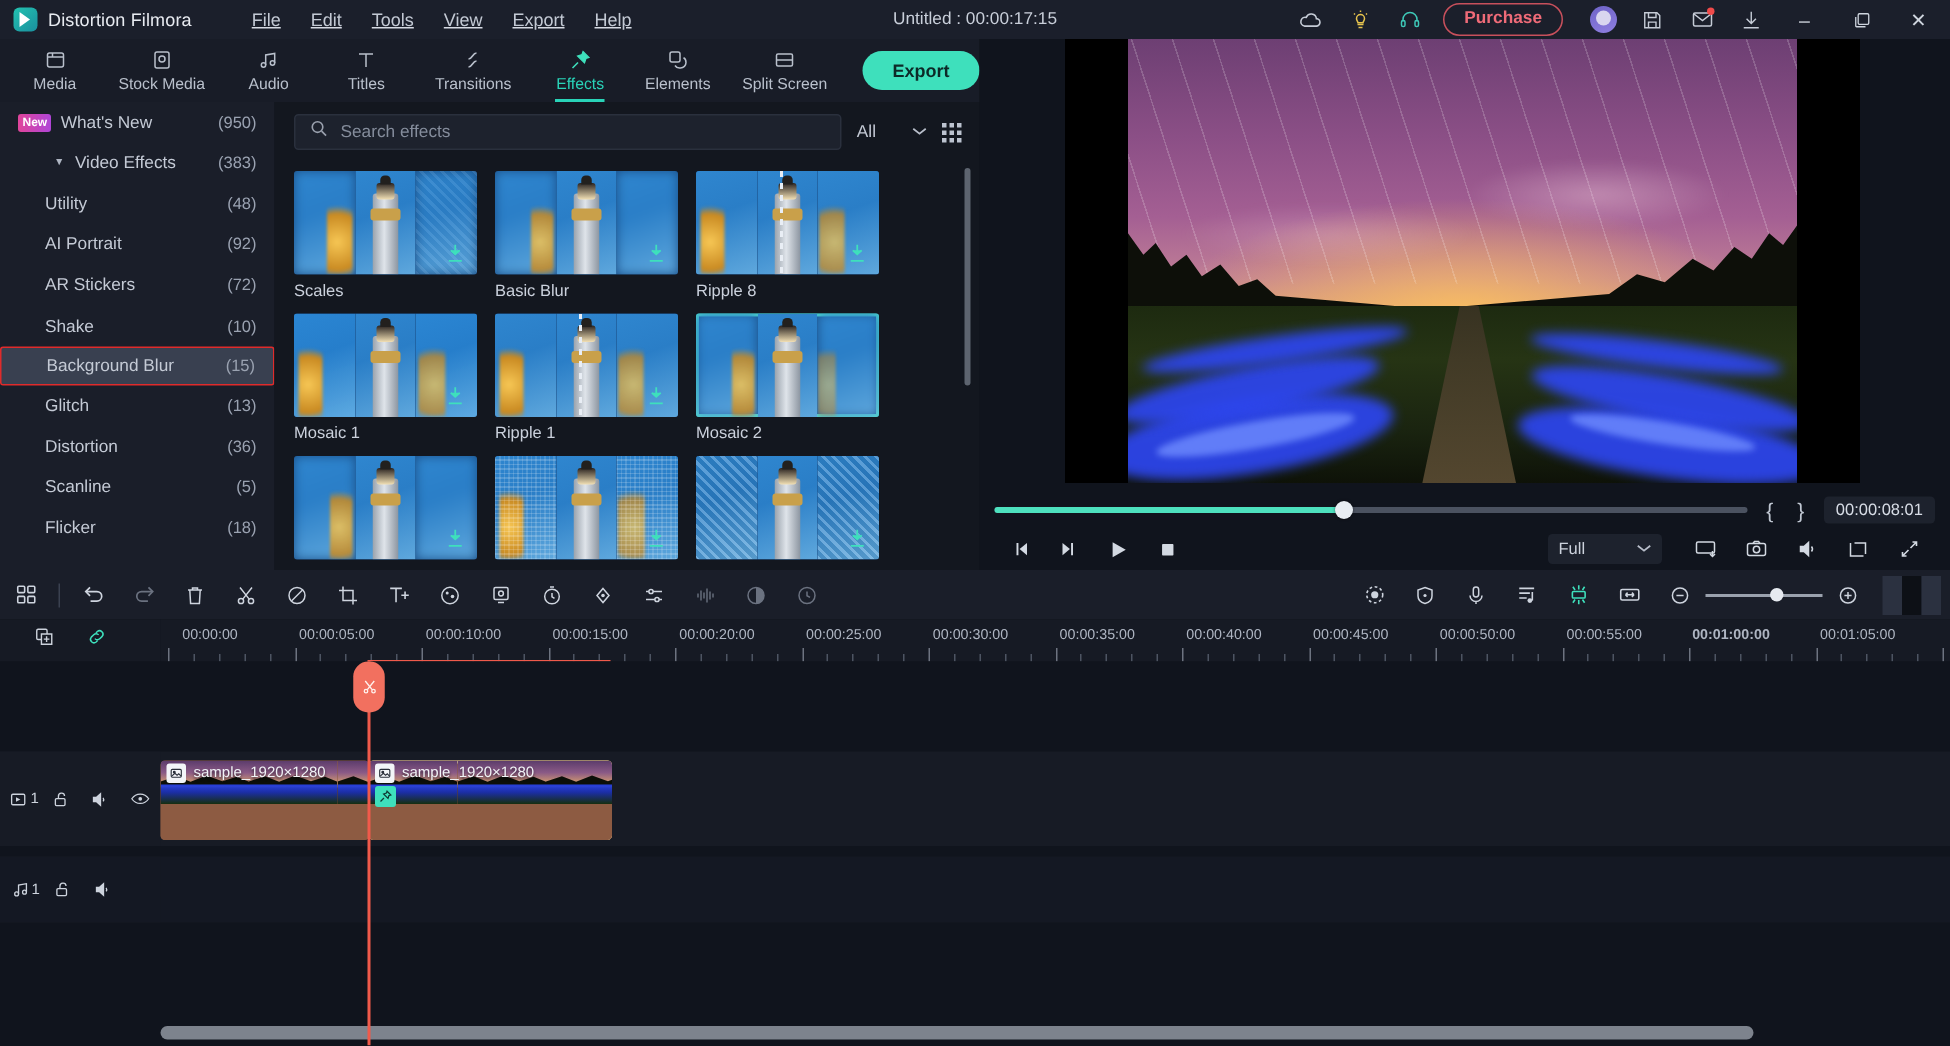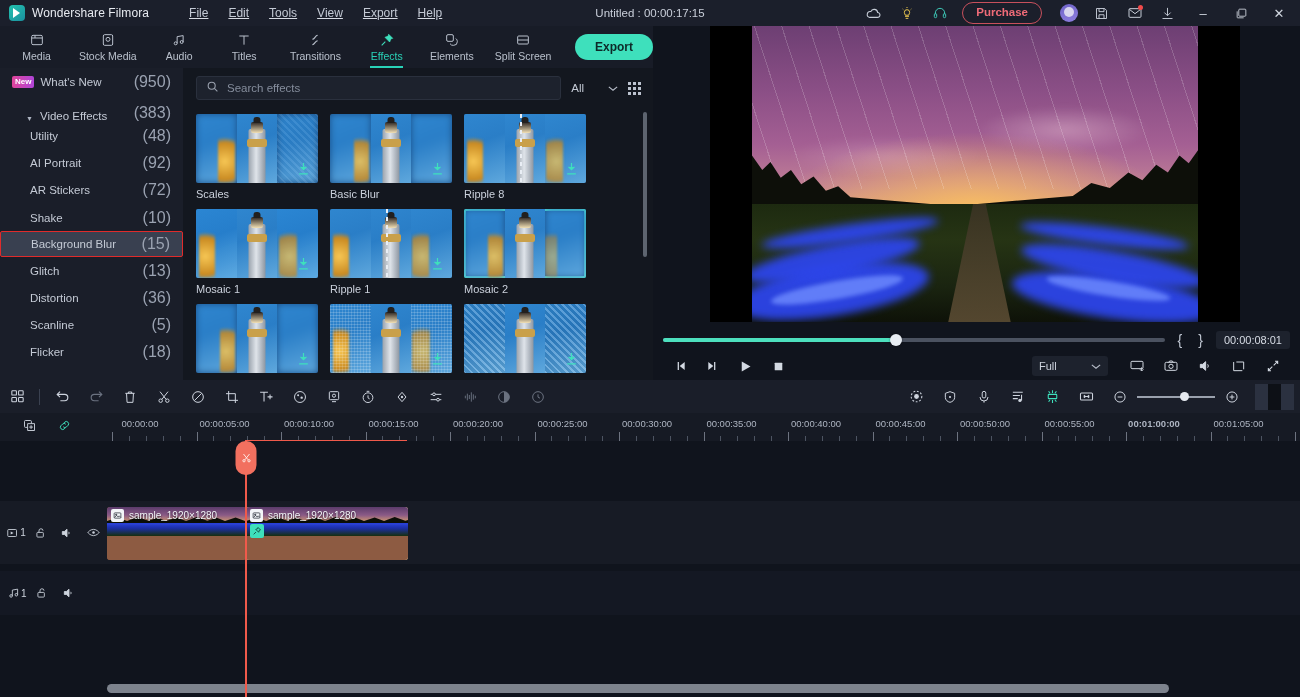--- a/index.html
+++ b/index.html
@@ -96,23 +96,23 @@
   
   .catpanel {
     position: absolute; top: 68px; left: 0; width: 183px; height: 312px;
     background: #1a1e29; overflow: hidden;
   }
   .catrow {
     height: 27.2px; display: flex; align-items: center;
     font-size: 11.5px; color: #c4cad5; position: relative;
   }
   .catrow .cname { flex: 1; }
-  .catrow .ccount { color: #9aa2b1; font-size: 16px; padding-right: 12px; margin-left: 25px; }
+  .catrow .ccount { color: #9aa2b1; font-size: 11px; padding-right: 12px; margin-left: 25px; }
   .catrow.lvl0 { padding-left: 12px; }
-  .catrow.lvl1 { padding-left: 26px; align-items: flex-end; }
+  .catrow.lvl1 { padding-left: 36px; }
   .catrow.lvl2 { padding-left: 30px; }
   .catrow.selected {
     background: #394050; border: 1.5px solid #e02b2b; border-radius: 2px;
     width: 183px; height: 26px;
   }
   .newbadge {
     background: linear-gradient(90deg,#e0459a,#b045d8);
     color: #fff; font-size: 8px; font-weight: bold; border-radius: 2px;
     padding: 1px 3px; margin-right: 6px; line-height: 1.25;
   }
@@ -411,21 +411,21 @@
   }
 </style>
 </head>
 <body>
 
 <div id="app">
 
   <div class="titlebar">
     <div class="brand">
       <div class="brand-logo"></div>
-      <span class="brand-name">Wondershare Filmora</span>
+      <span class="brand-name">Distortion Filmora</span>
     </div>
     <div class="menu">
       <div class="menu-item">File</div>
       <div class="menu-item">Edit</div>
       <div class="menu-item">Tools</div>
       <div class="menu-item">View</div>
       <div class="menu-item">Export</div>
       <div class="menu-item">Help</div>
     </div>
     <div class="doc-title">Untitled : 00:00:17:15</div>

